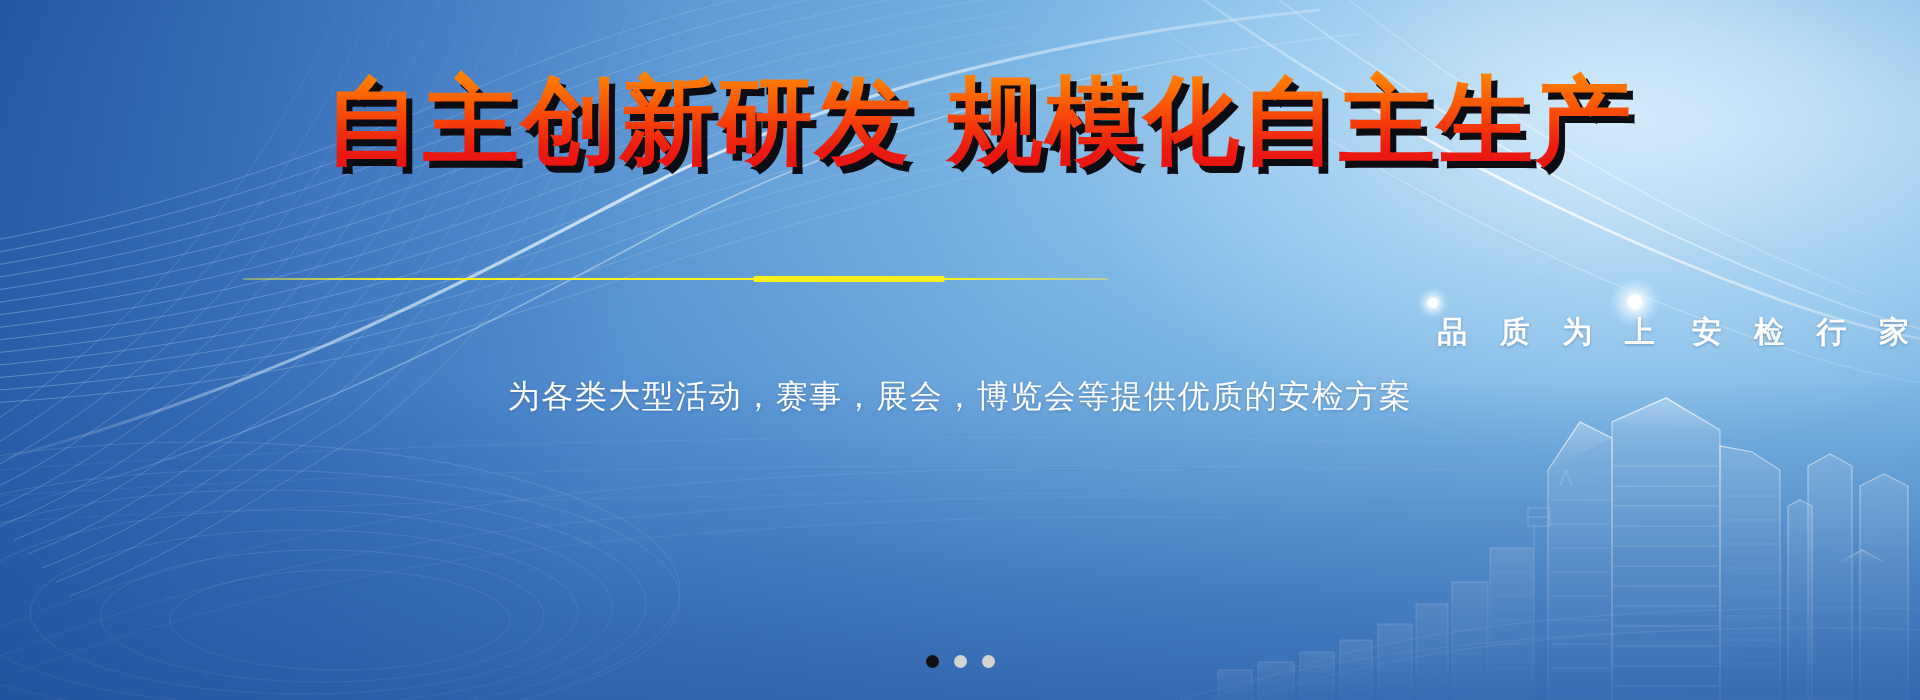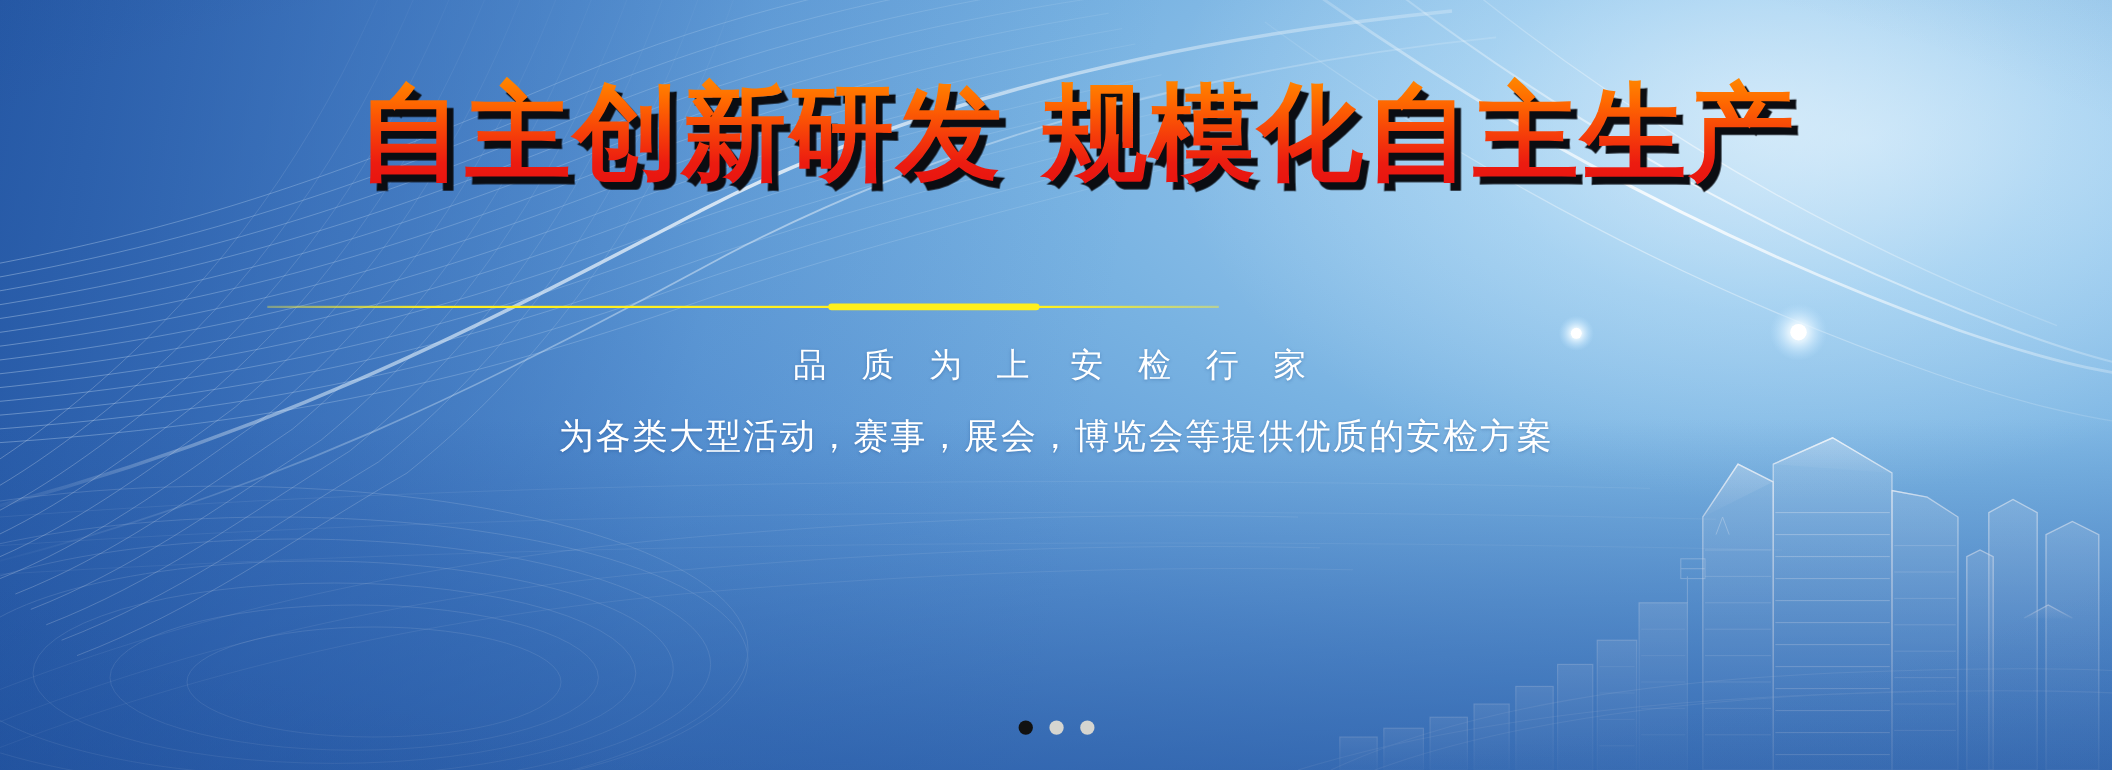--- a/index.html
+++ b/index.html
@@ -85,26 +85,27 @@
     left:510px; width:192px; top:0; height:6px;
     background:#ffef1c;
     border-radius:3px;
   }
 
   
   .sub-wrap{position:absolute; left:0; right:0; top:312px; text-align:center;}
   .sub1{
     font-family:"DejaVu Sans","Liberation Sans",sans-serif;
     font-size:30px;
-    font-weight:normal;
+    font-weight:bold;
     color:#ffffff;
     letter-spacing:11px;
     margin:0 0 22px 0;
     text-shadow:0 1px 3px rgba(20,60,120,.35);
     white-space:nowrap;
+    text-align:right;
   }
   .sub1 .sp{display:inline-block;width:26px;}
   .sub2{
     font-family:"DejaVu Sans","Liberation Sans",sans-serif;
     font-size:32px;
     font-weight:normal;
     color:#ffffff;
     letter-spacing:1.5px;
     margin:0;
     text-shadow:0 1px 3px rgba(20,60,120,.35);

